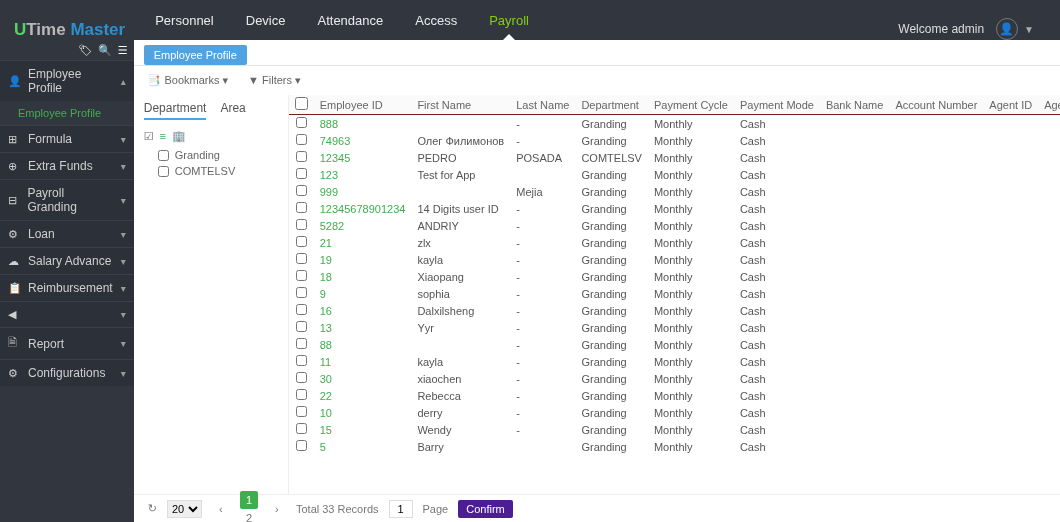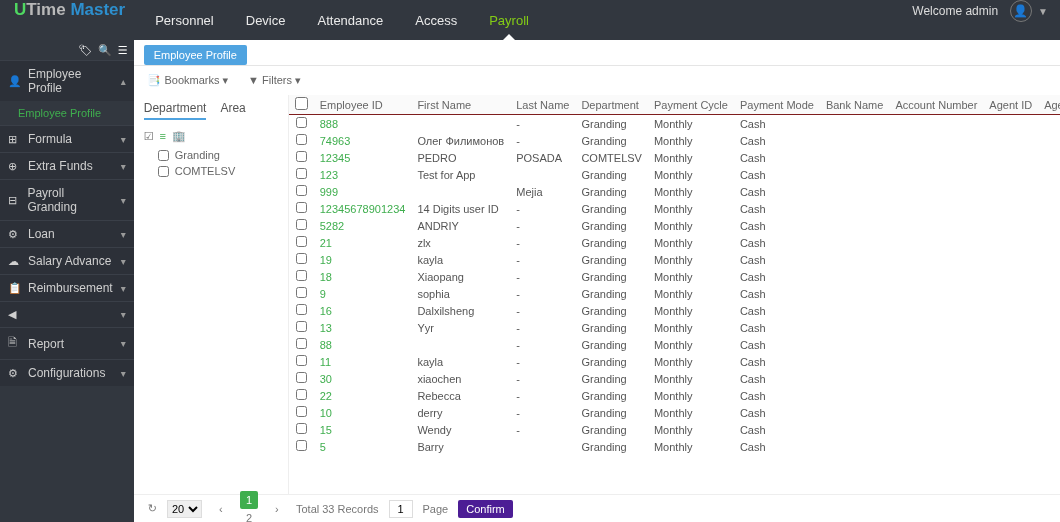--- a/index.html
+++ b/index.html
@@ -1,28 +1,28 @@
 <!DOCTYPE html>
 <html><head>
 <meta charset="utf-8">
 <style>
 * { box-sizing: border-box; margin: 0; padding: 0; }
 body { font-family: Arial, Helvetica, sans-serif; font-size: 12px; color: #555; width: 1060px; height: 522px; overflow: hidden; background: #fff; }
 
 
-.header { height: 40px; background: #32373f; display: flex; align-items: flex-start; color: #fff; }
+.header { height: 40px; background: #32373f; display: flex; align-items: flex-end; color: #fff; }
 .logo { padding: 0 14px; font-weight: bold; font-size: 17px; }
 .logo .u { color: #4fd861; }
 .logo .time { color: #b9b9b9; }
 .logo .master { color: #2d8fce; }
 .nav { display: flex; height: 100%; }
 .nav-item { padding: 12px 16px; display: flex; align-items: center; color: #eaeaea; cursor: pointer; position: relative; font-size: 13px; }
 .nav-item.active { color: #84cc16; }
 .nav-item.active::after { content: ""; position: absolute; bottom: 0; left: 50%; transform: translateX(-50%); border: 6px solid transparent; border-bottom-color: #fff; }
-.header-right { margin-left: auto; display: flex; align-items: center; padding-right: 12px; color: #ddd; font-size: 12px; }
+.header-right { margin-left: auto; display: flex; align-items: center; padding-right: 26px; color: #ddd; font-size: 12px; }
 .avatar { width: 22px; height: 22px; border: 1px solid #777; border-radius: 50%; margin-left: 12px; display: flex; align-items: center; justify-content: center; color: #aaa; }
 .caret { margin-left: 6px; color: #aaa; font-size: 10px; }
 
 
 .wrap { display: flex; height: calc(100% - 40px); }
 .sidebar { width: 135px; background: #32373f; color: #cfcfcf; display: flex; flex-direction: column; }
 .side-tools { height: 20px; display: flex; justify-content: flex-end; align-items: center; padding-right: 6px; gap: 6px; color: #fff; }
 .side-tools span { font-size: 11px; cursor: pointer; }
 .side-item { display: flex; align-items: center; padding: 6px 8px; gap: 8px; cursor: pointer; font-size: 12px; position: relative; background: #2c3038; border-top: 1px solid #3a3f48; }
 .side-item .chev { margin-left: auto; font-size: 10px; color: #9a9a9a; }

